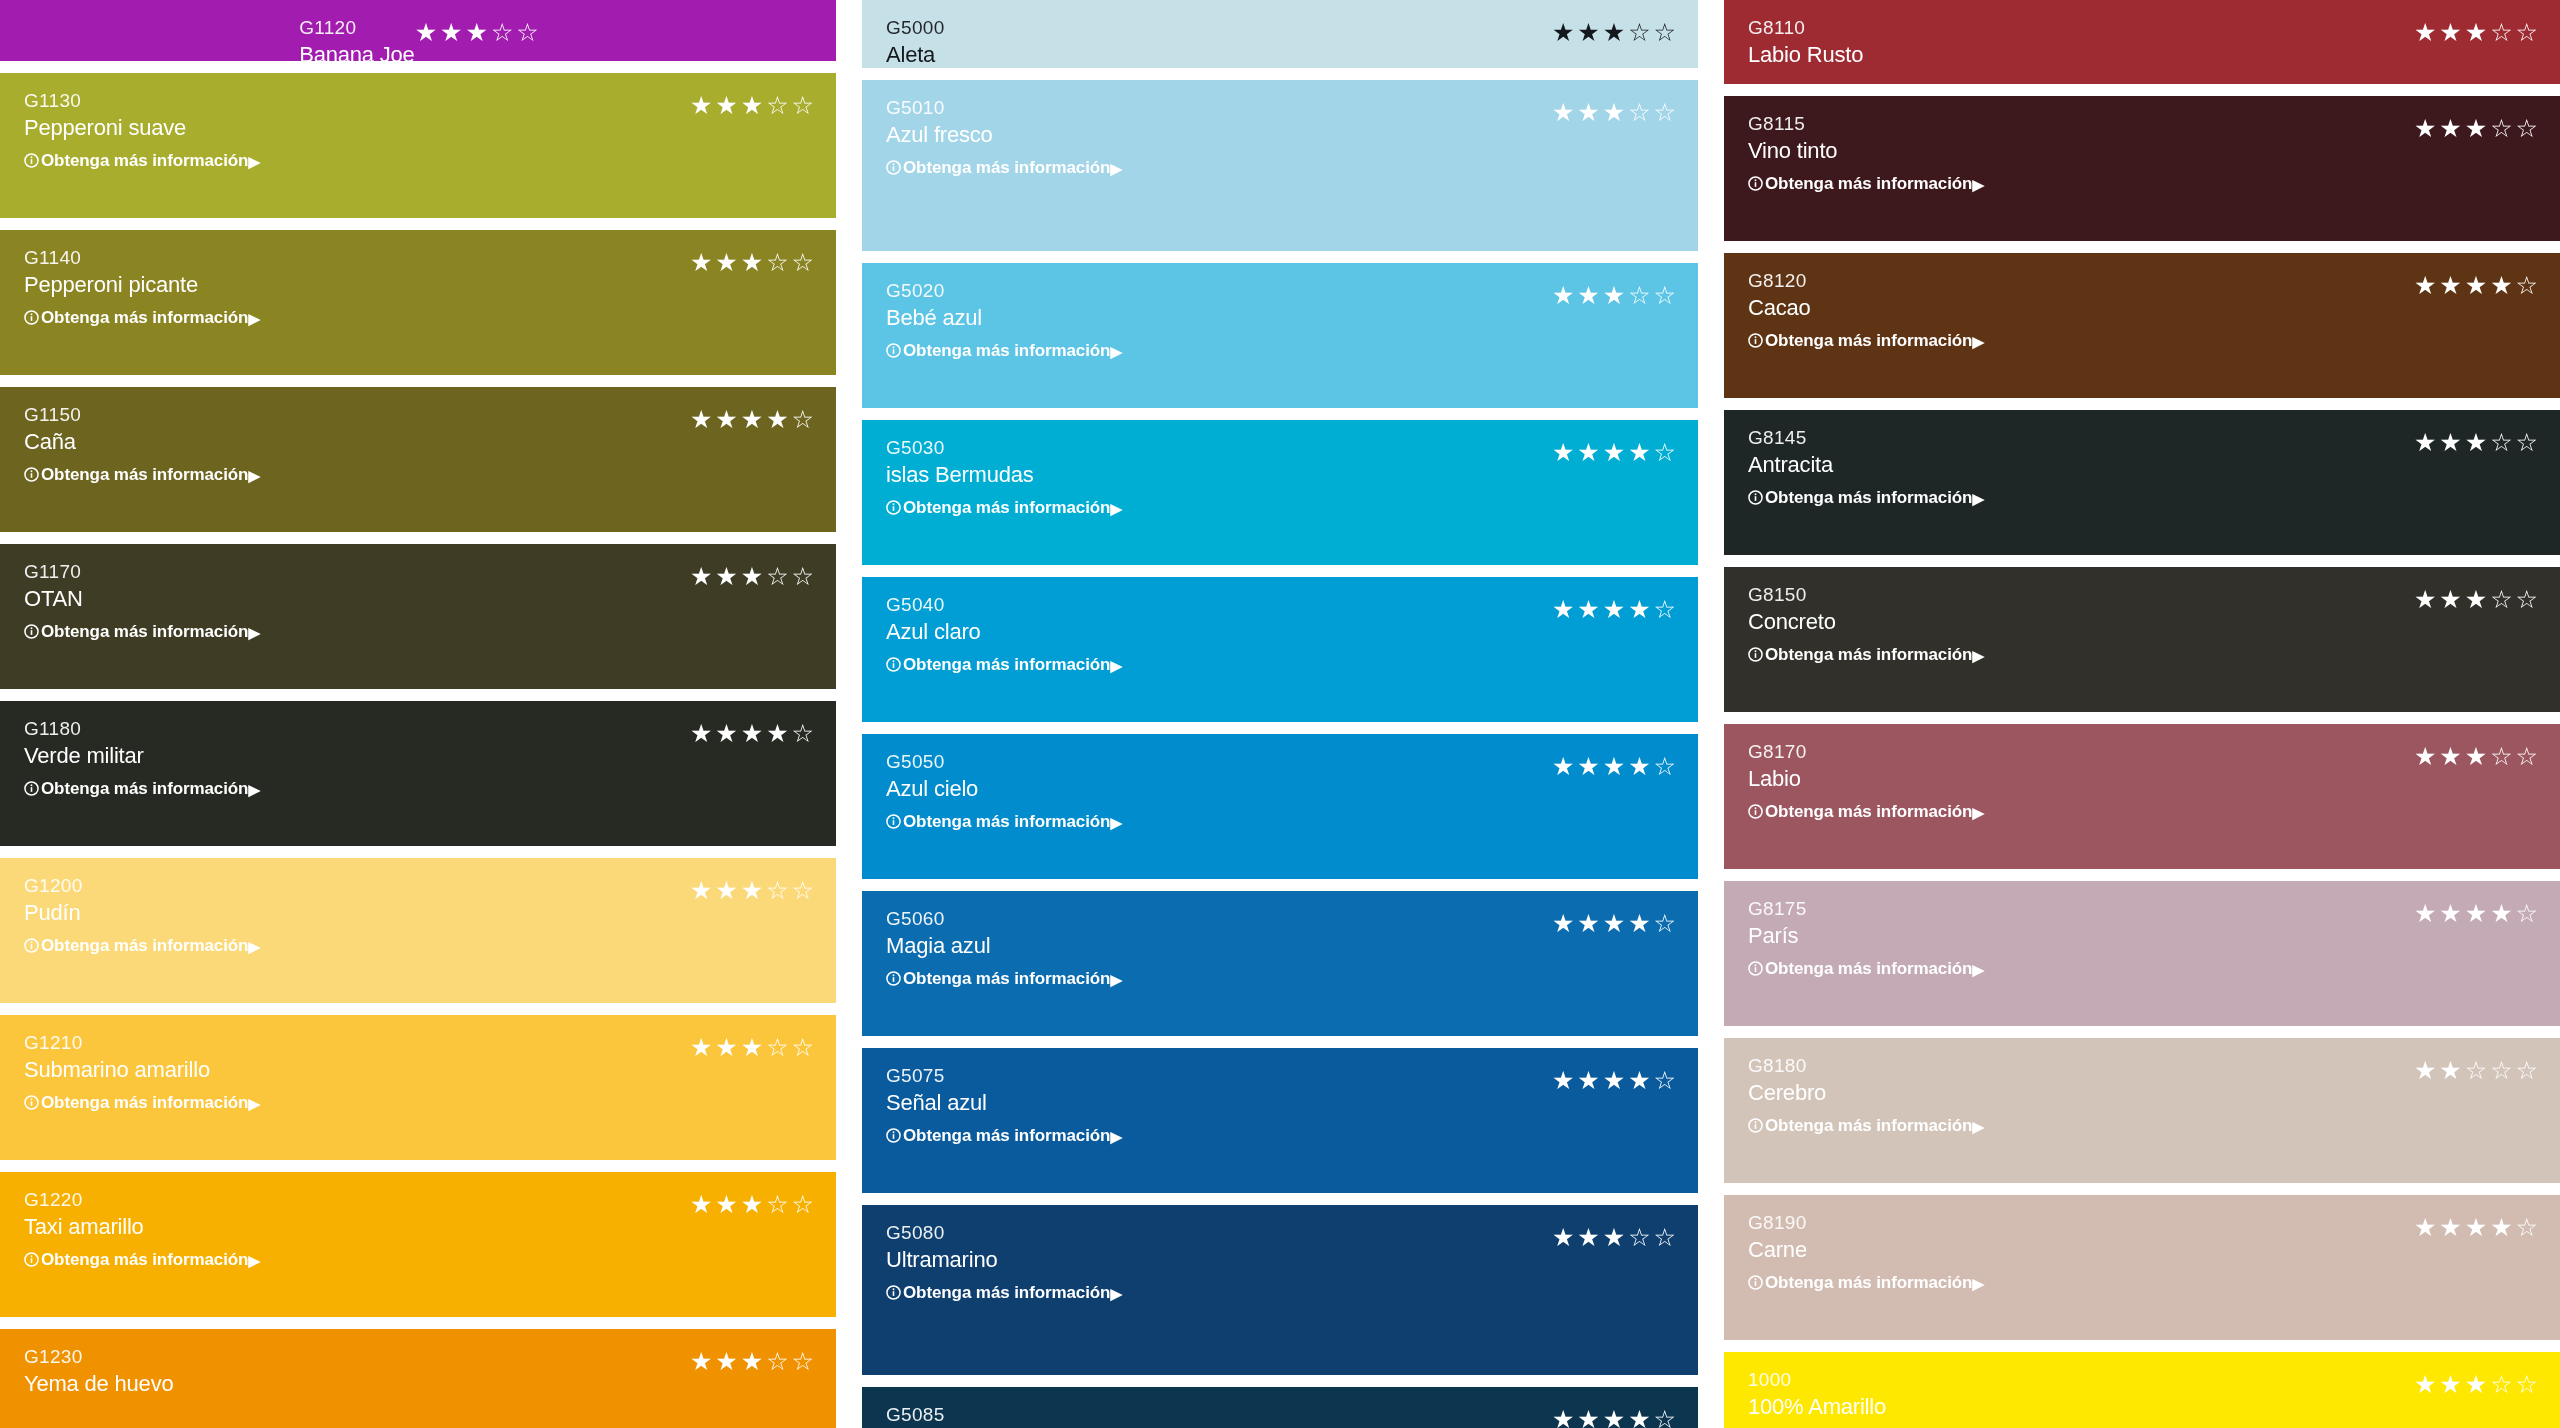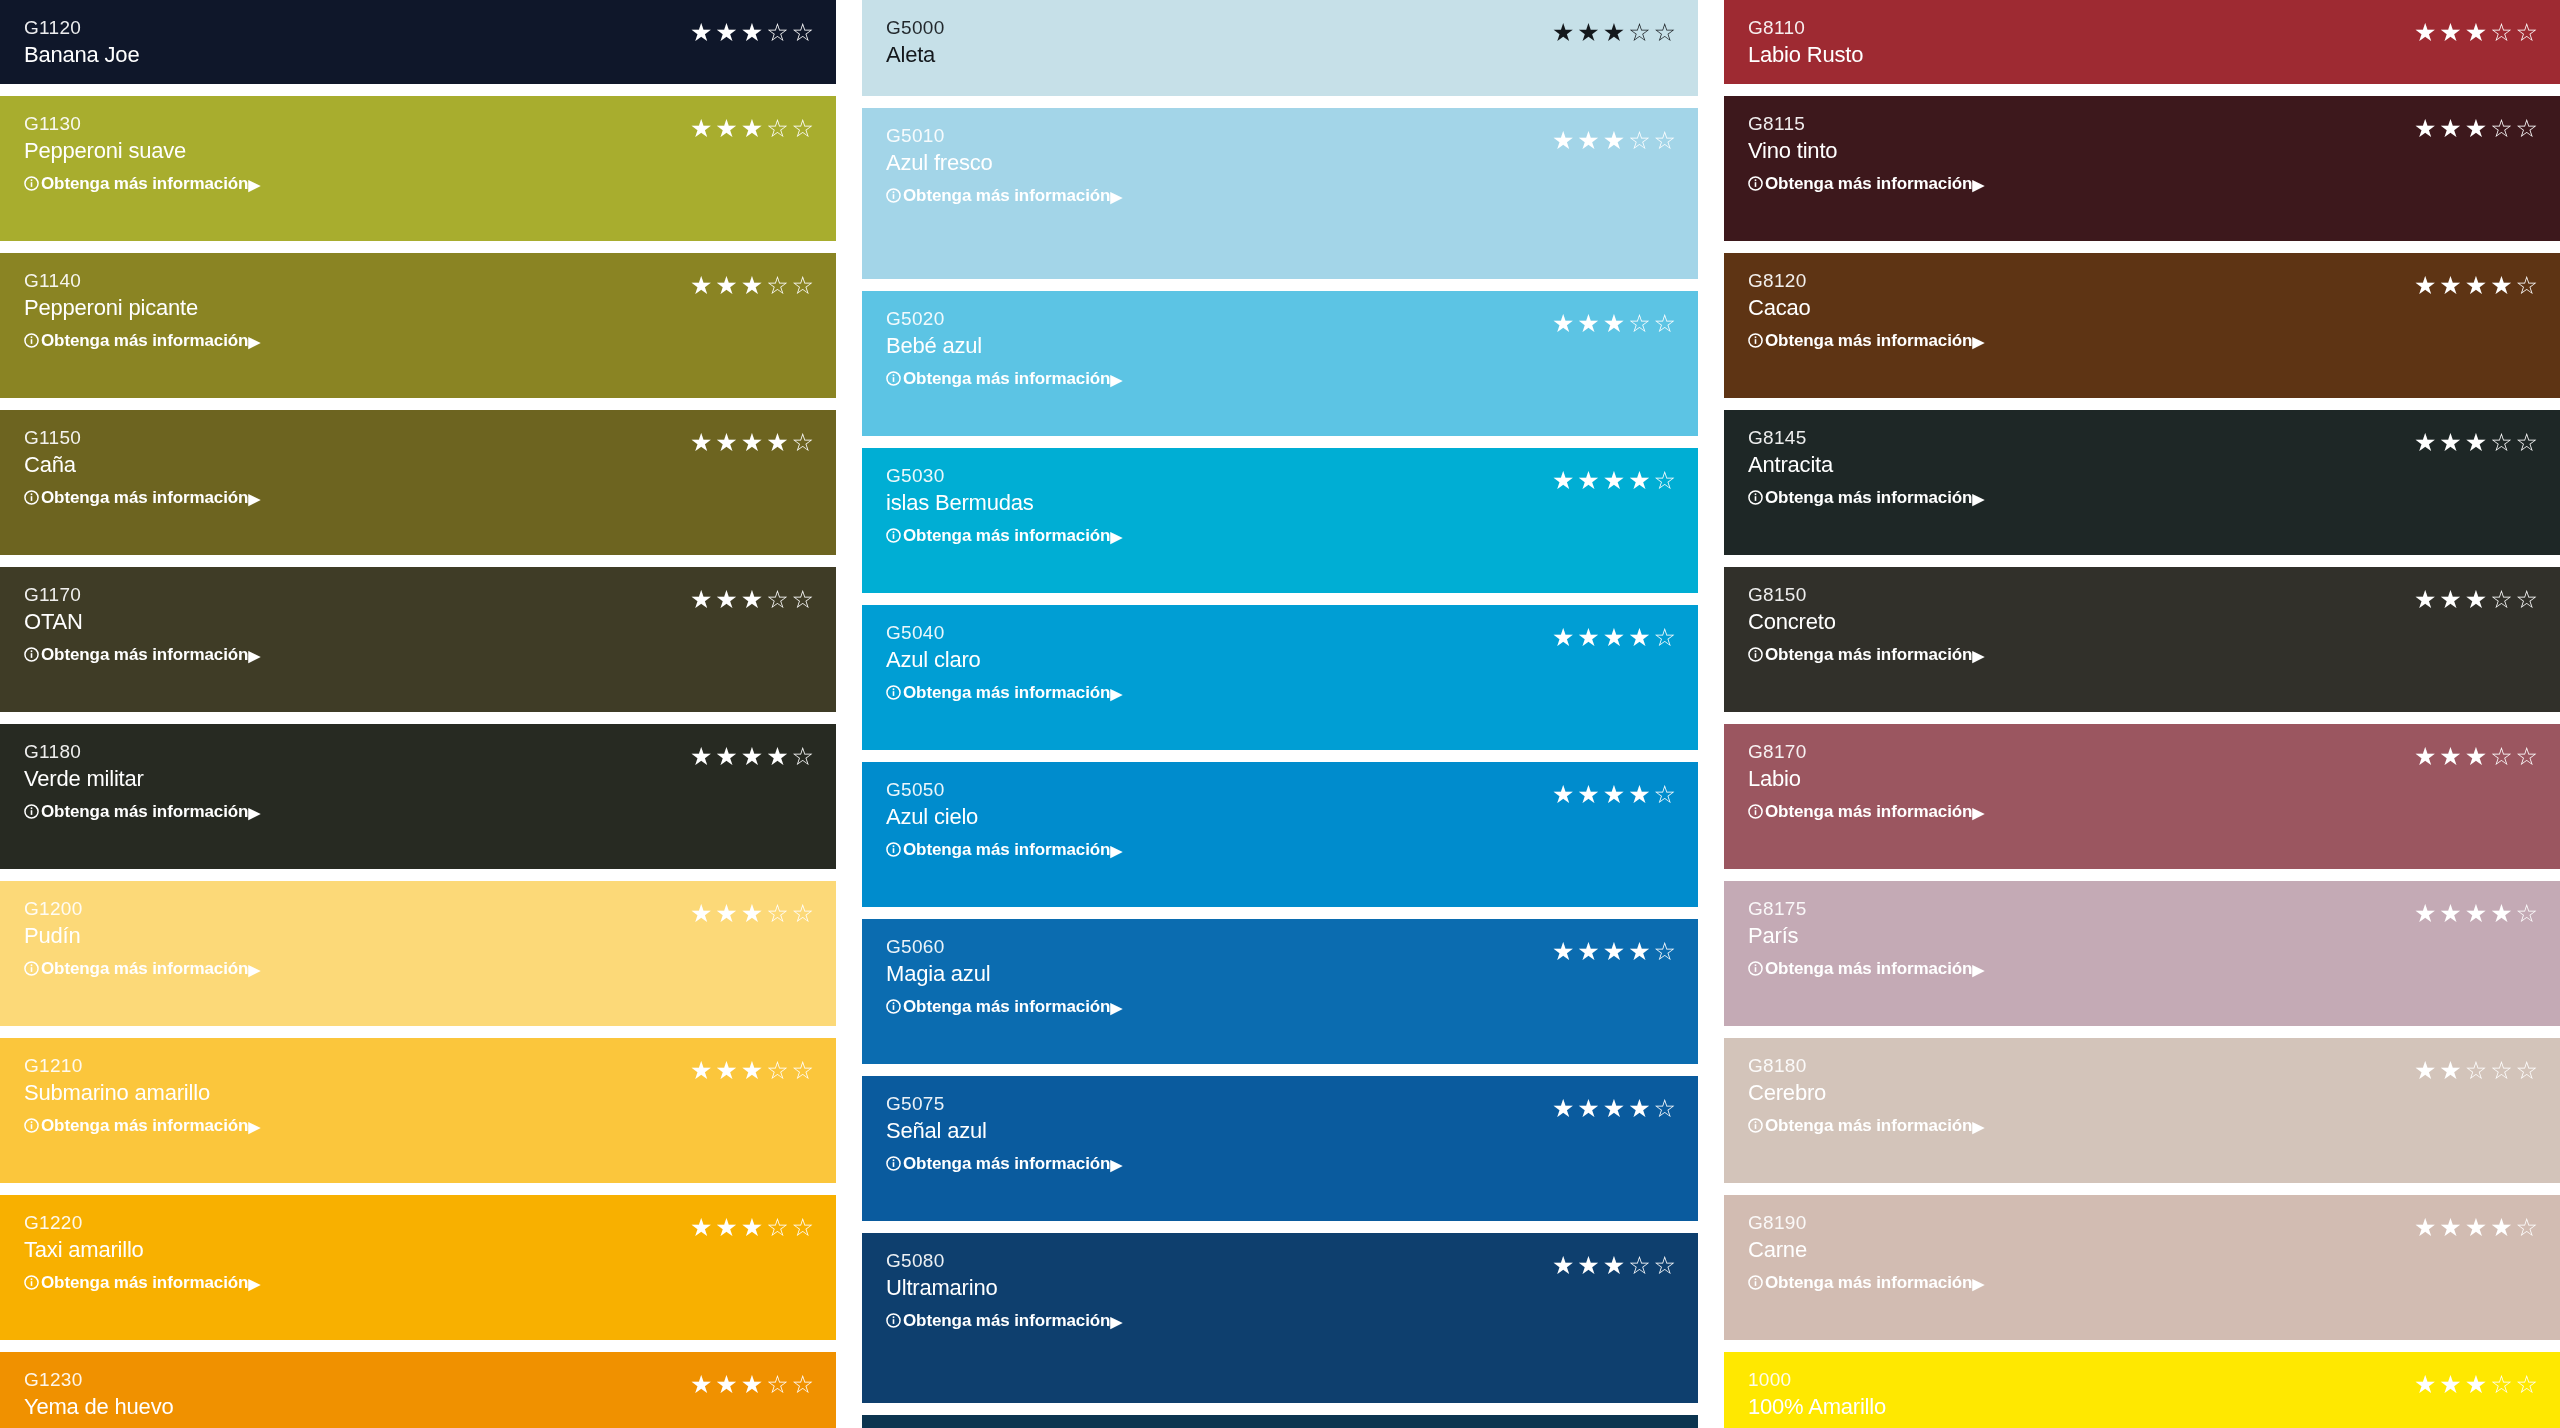--- a/index.html
+++ b/index.html
@@ -86,21 +86,21 @@
     white-space: nowrap;
     flex: 0 0 auto;
   }
   .stars span { display: inline-block; }
 </style>
 </head>
 <body>
 
 <div id="grid">
     <div class="col">
-      <div class="swatch" style="background: #0f172a; color: rgb(255, 255, 255); height: 84px;">
+      <div class="swatch" style="background: #a21caf; color: rgb(255, 255, 255); height: 61px; justify-content: center;">
         <div class="swatch-left">
           <div class="code">G1120</div>
           <div class="name">Banana Joe</div>
         </div>
         <div class="stars" style="color: rgb(255, 255, 255);">
           <span>★</span>
           <span>★</span>
           <span>★</span>
           <span>☆</span>
           <span>☆</span>
@@ -306,21 +306,21 @@
         <div class="stars" style="color: rgb(255, 255, 255);">
           <span>★</span>
           <span>★</span>
           <span>★</span>
           <span>☆</span>
           <span>☆</span>
         </div>
       </div>
     </div>
     <div class="col">
-      <div class="swatch" style="background: rgb(198, 224, 232); color: rgb(20, 24, 28); height: 96px;">
+      <div class="swatch" style="background: rgb(198, 224, 232); color: rgb(20, 24, 28); height: 68px;">
         <div class="swatch-left">
           <div class="code">G5000</div>
           <div class="name">Aleta</div>
         </div>
         <div class="stars" style="color: rgb(20, 24, 28);">
           <span>★</span>
           <span>★</span>
           <span>★</span>
           <span>☆</span>
           <span>☆</span>

